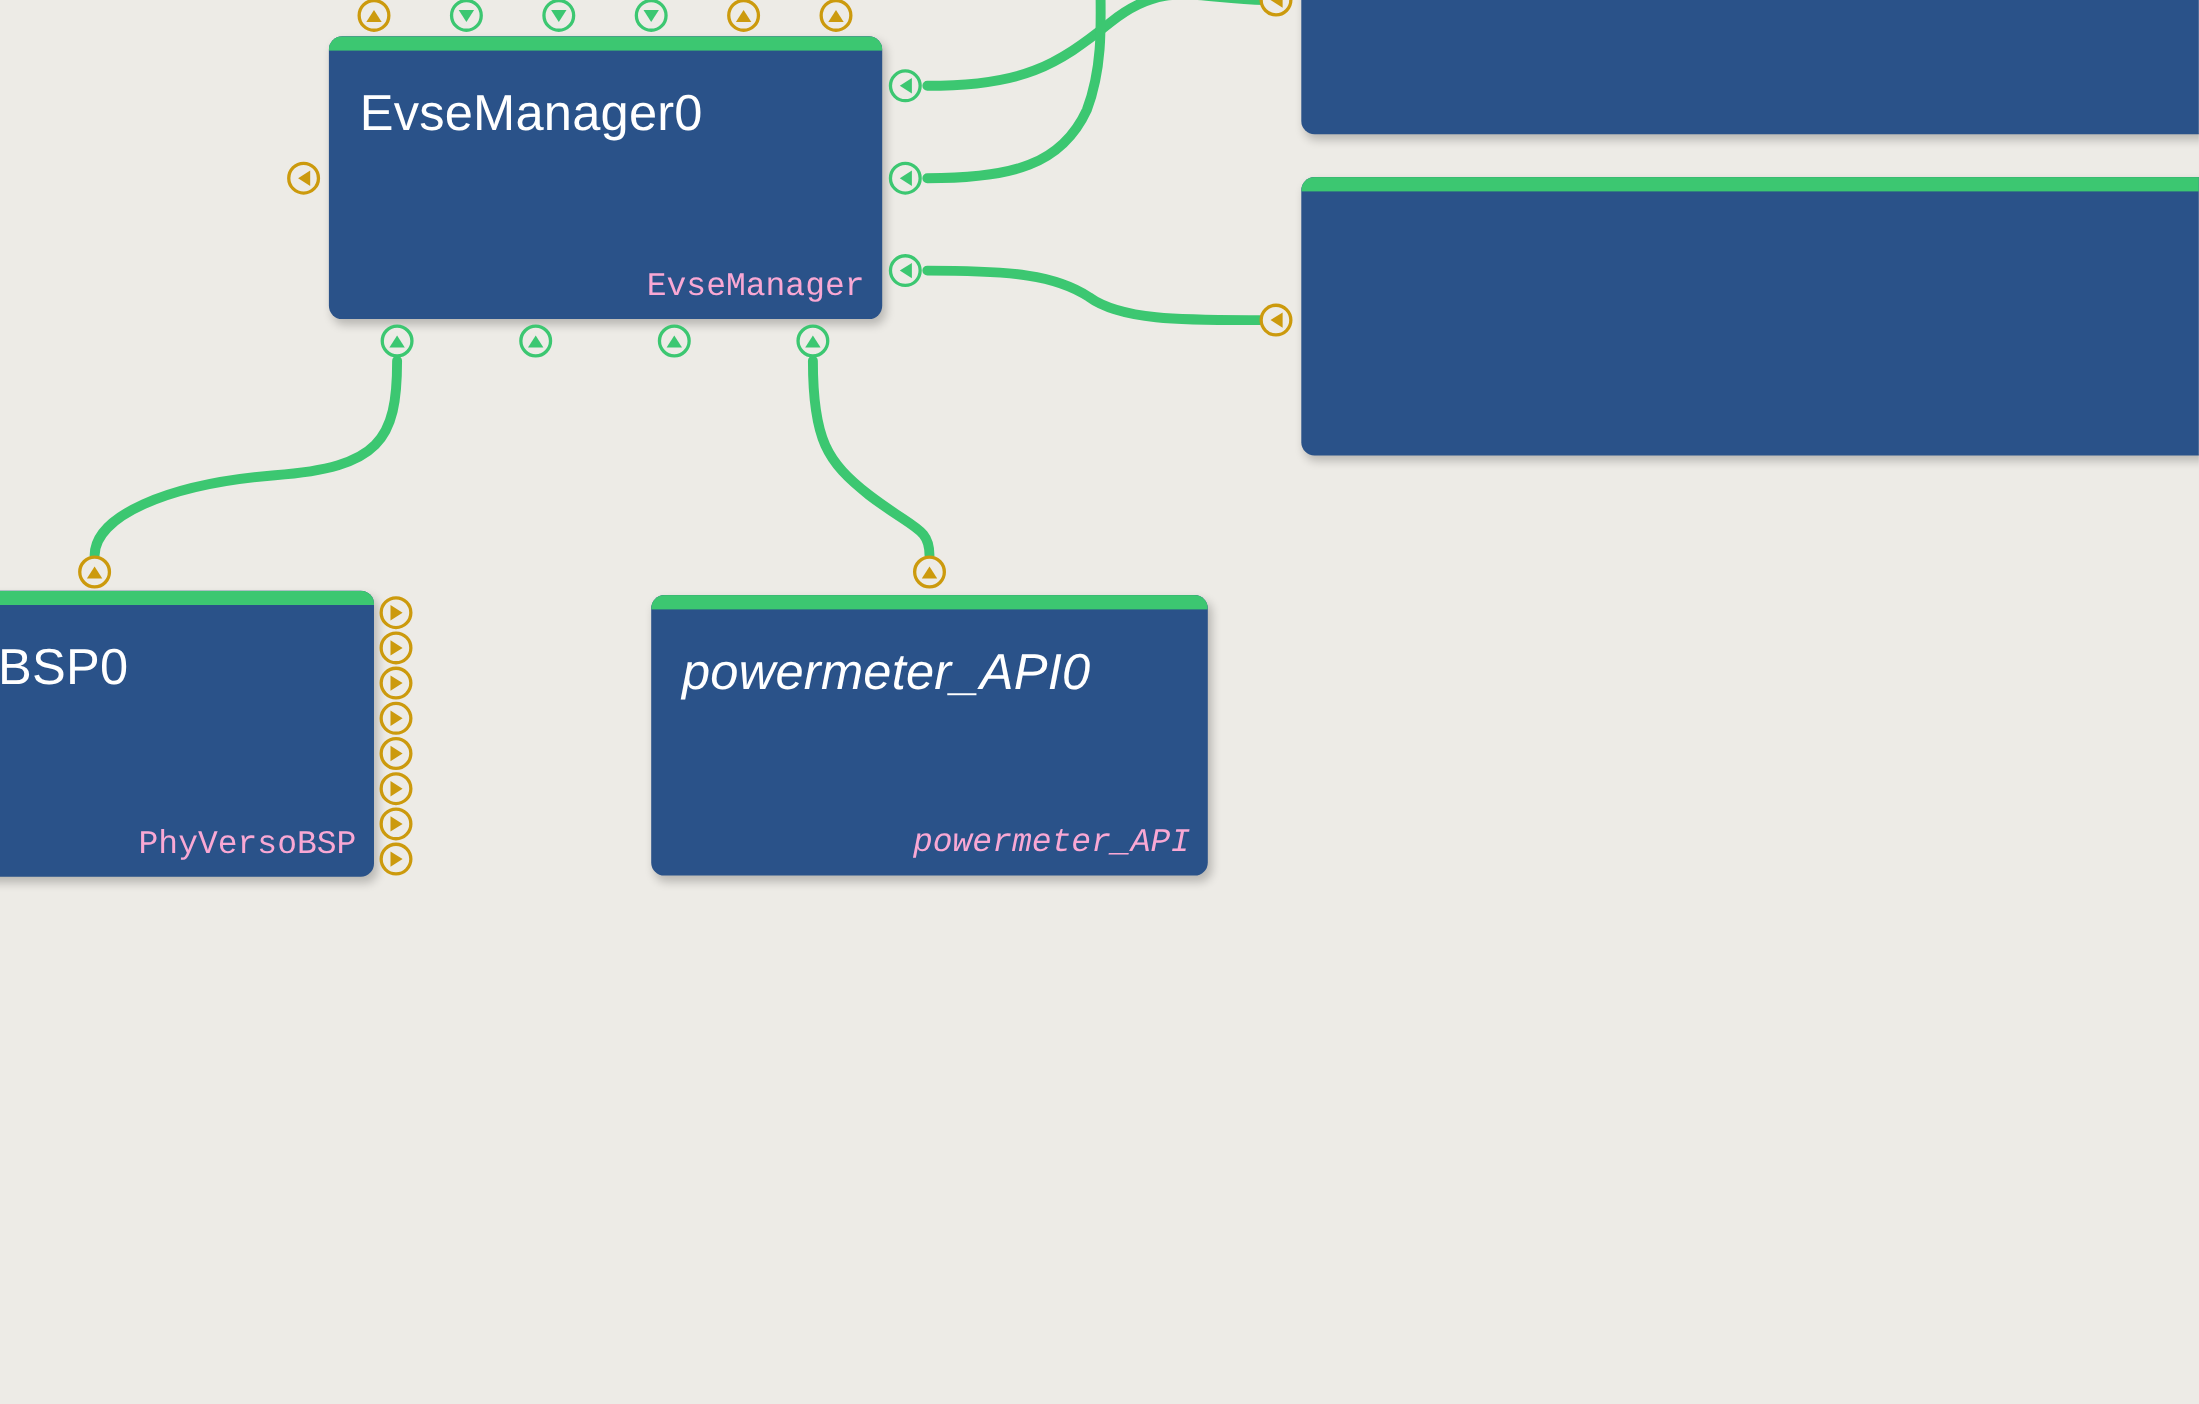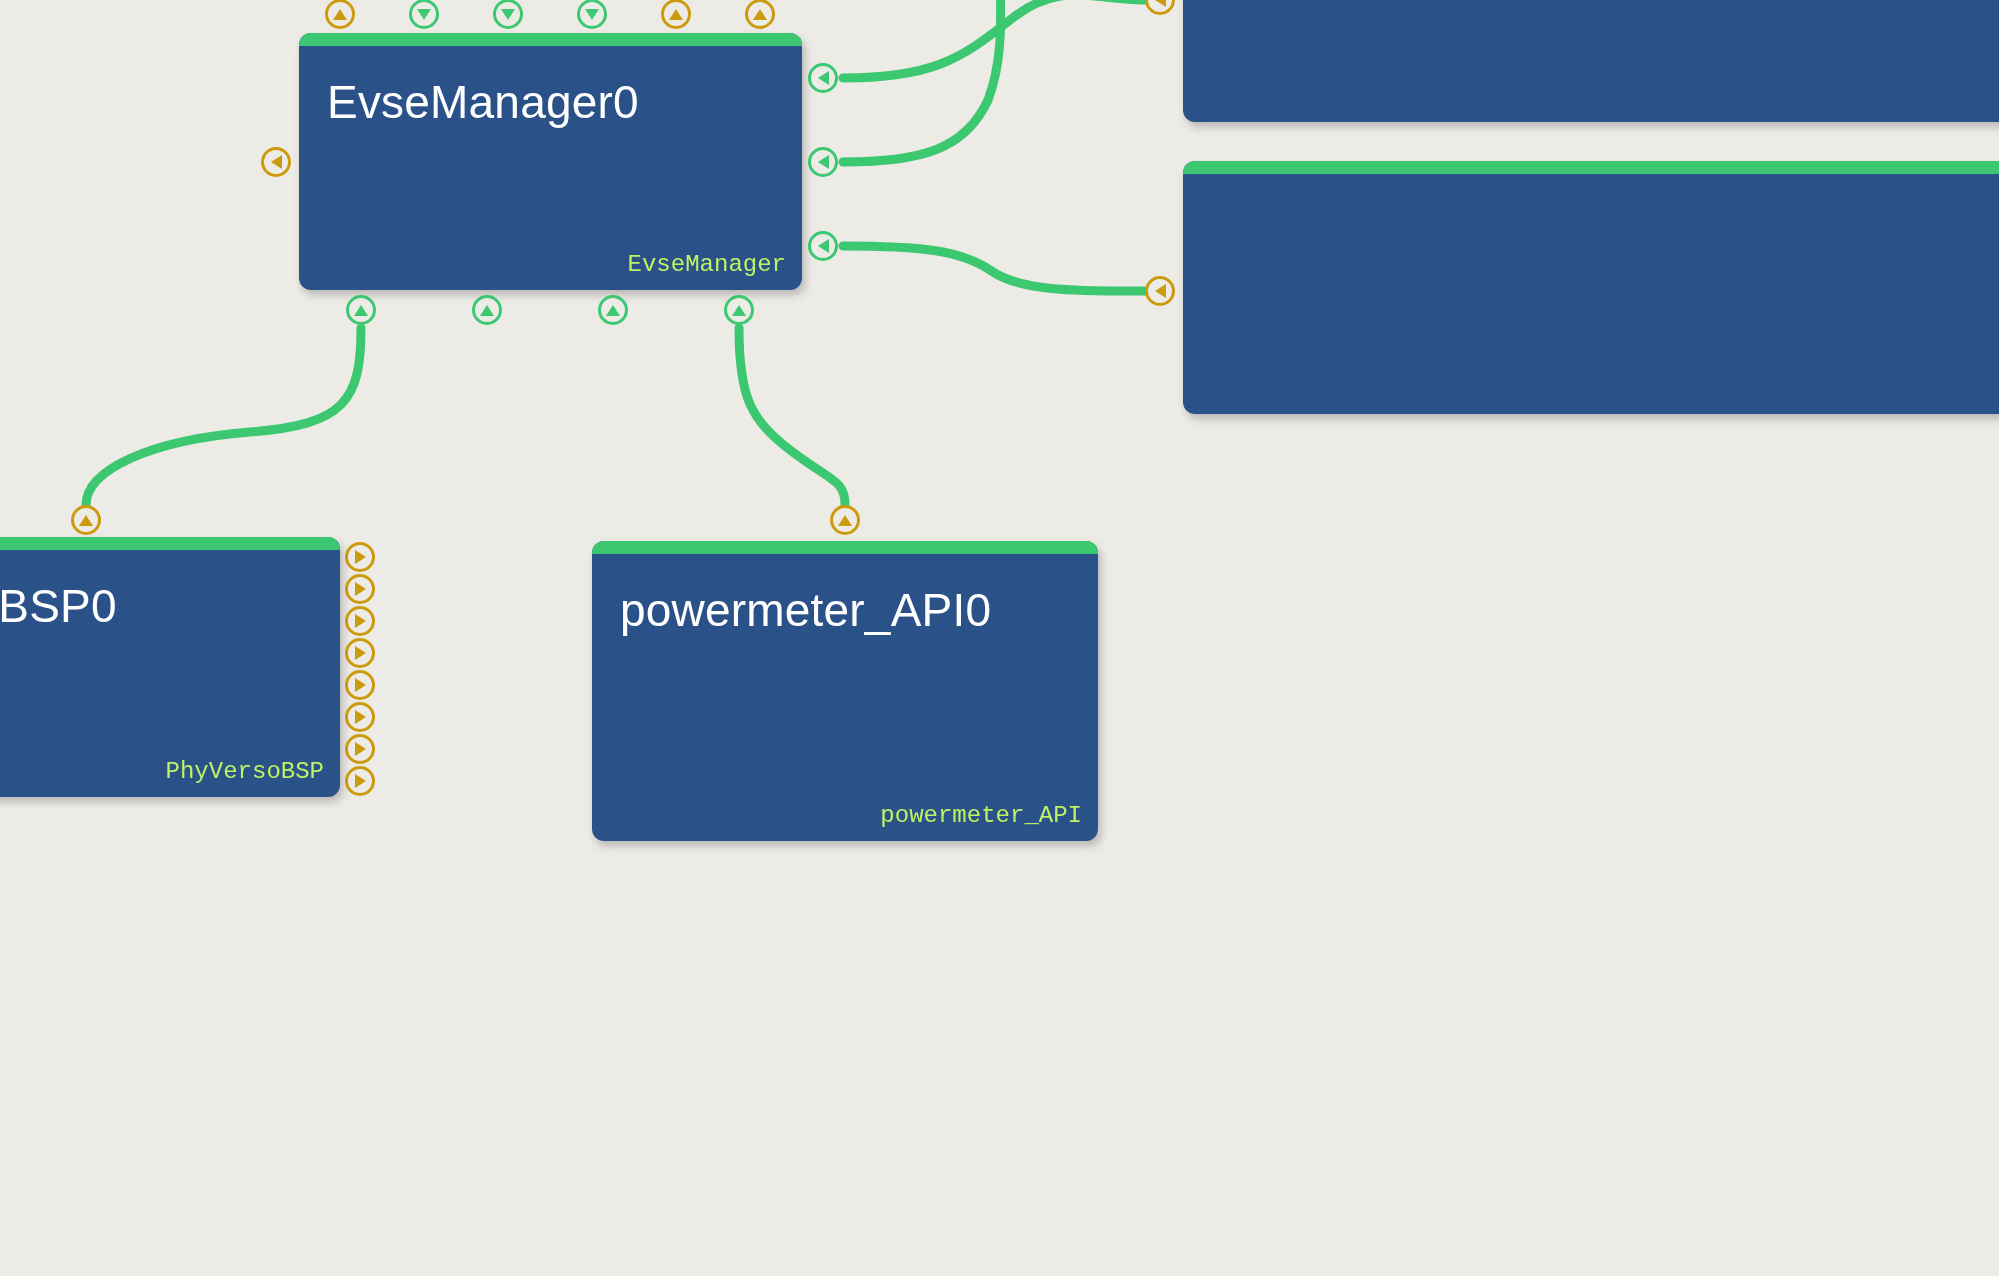--- a/index.html
+++ b/index.html
@@ -45,22 +45,22 @@
     font-size: 46px;
     font-family: "Liberation Sans", sans-serif;
     font-weight: 400;
     letter-spacing: 0.2px;
     white-space: nowrap;
   }
   .node-subtitle {
     position: absolute;
     right: 16px;
     bottom: 12px;
-    color: #bef264;
-    font-size: 24px;
+    color: #f9a8d4;
+    font-size: 30px;
     font-family: "Liberation Mono", monospace;
     white-space: nowrap;
   }
   .port {
     position: absolute;
     width: 30px;
     height: 30px;
     border-radius: 50%;
     border: 3.5px solid #3cc771;
     background: #edebe6;
@@ -117,21 +117,21 @@
         <div class="node-title"></div>
       </div>
       <div class="node" style="left: 1183px; top: 161px; width: 880px; height: 253px;">
         <div class="node-accent"></div>
       </div>
       <div class="node" style="left: -120px; top: 537px; width: 460px; height: 260px;">
         <div class="node-accent"></div>
         <div class="node-title">ersoBSP0</div>
         <div class="node-subtitle">PhyVersoBSP</div>
       </div>
-      <div class="node" style="left: 592px; top: 541px; width: 506px; height: 300px;">
+      <div class="node" style="left: 592px; top: 541px; width: 506px; height: 255px; font-style: italic;">
         <div class="node-accent"></div>
         <div class="node-title">powermeter_API0</div>
         <div class="node-subtitle">powermeter_API</div>
       </div>
     </div>
   <div id="port-layer">
       <div class="port gold" style="left: 325px; top: -1px;">
         <div class="tri up"></div>
       </div>
       <div class="port" style="left: 409px; top: -1px;">

